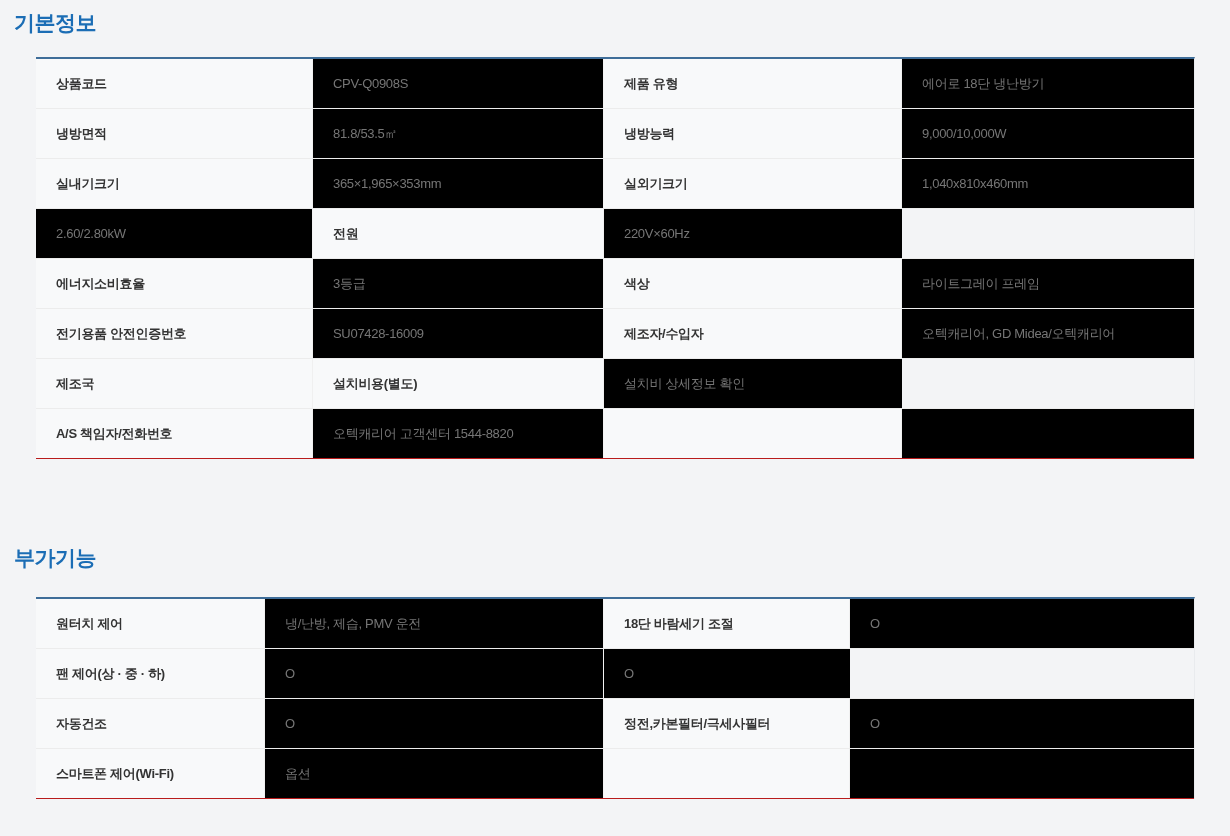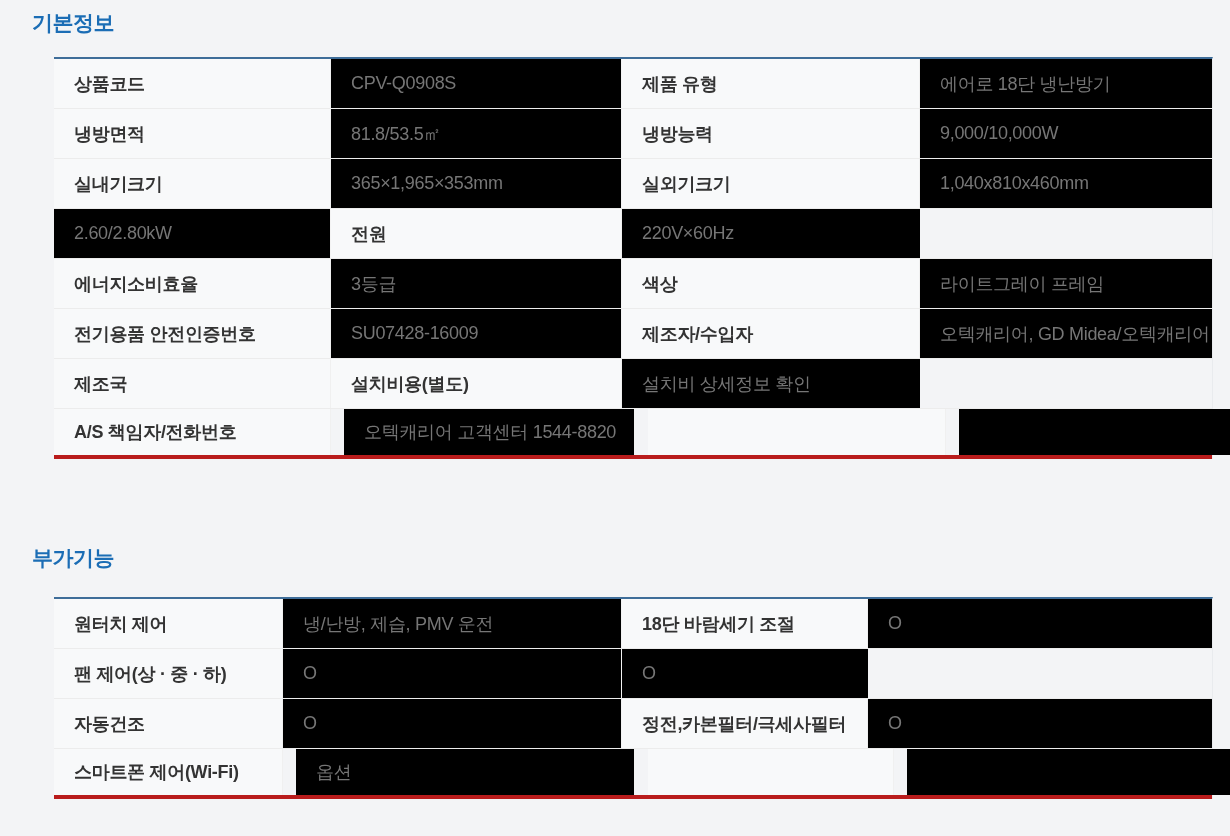--- a/index.html
+++ b/index.html
@@ -3,21 +3,21 @@
 <meta charset="utf-8">
 <style>
   * { box-sizing: border-box; margin: 0; padding: 0; }
   html, body {
     width: 1230px;
     height: 836px;
     background: #f3f4f6;
     font-family: "Liberation Sans", "DejaVu Sans", sans-serif;
     overflow: hidden;
   }
-  .page { padding-top: 8px; margin-left: 18px; }
+  .page { padding-top: 8px; }
   .section-title {
     color: #1b6db5;
     font-size: 21px;
     font-weight: bold;
     line-height: 30px;
     margin-left: 14px;
     letter-spacing: -0.5px;
   }
   .section-title.second { margin-top: 84px; }
   .spec-table {
@@ -28,26 +28,26 @@
     border-right: 1px solid #e9ebee;
   }
   .spec-table.second { margin-top: 24px; }
   .spec-row {
     display: grid;
     height: 50px;
     border-bottom: 1px solid #ececec;
   }
   .spec-table.first .spec-row  { grid-template-columns: 277px 291px 298px 292px; }
   .spec-table.second .spec-row { grid-template-columns: 229px 339px 246px 344px; }
-  .spec-row:last-child { border-bottom: 4px solid #b91c1c; gap: 13px; }
+  .spec-row:last-child { border-bottom: 1px solid #b91c1c; }
   .cell {
     display: flex;
     align-items: center;
     padding: 11px 20px;
-    font-size: 18px;
+    font-size: 13px;
     letter-spacing: -0.3px;
     overflow: hidden;
     white-space: nowrap;
   }
   .cell.label {
     background: #f8f9fa;
     color: #333333;
     font-weight: bold;
     border-right: 1px solid #f0f0f0;
   }

